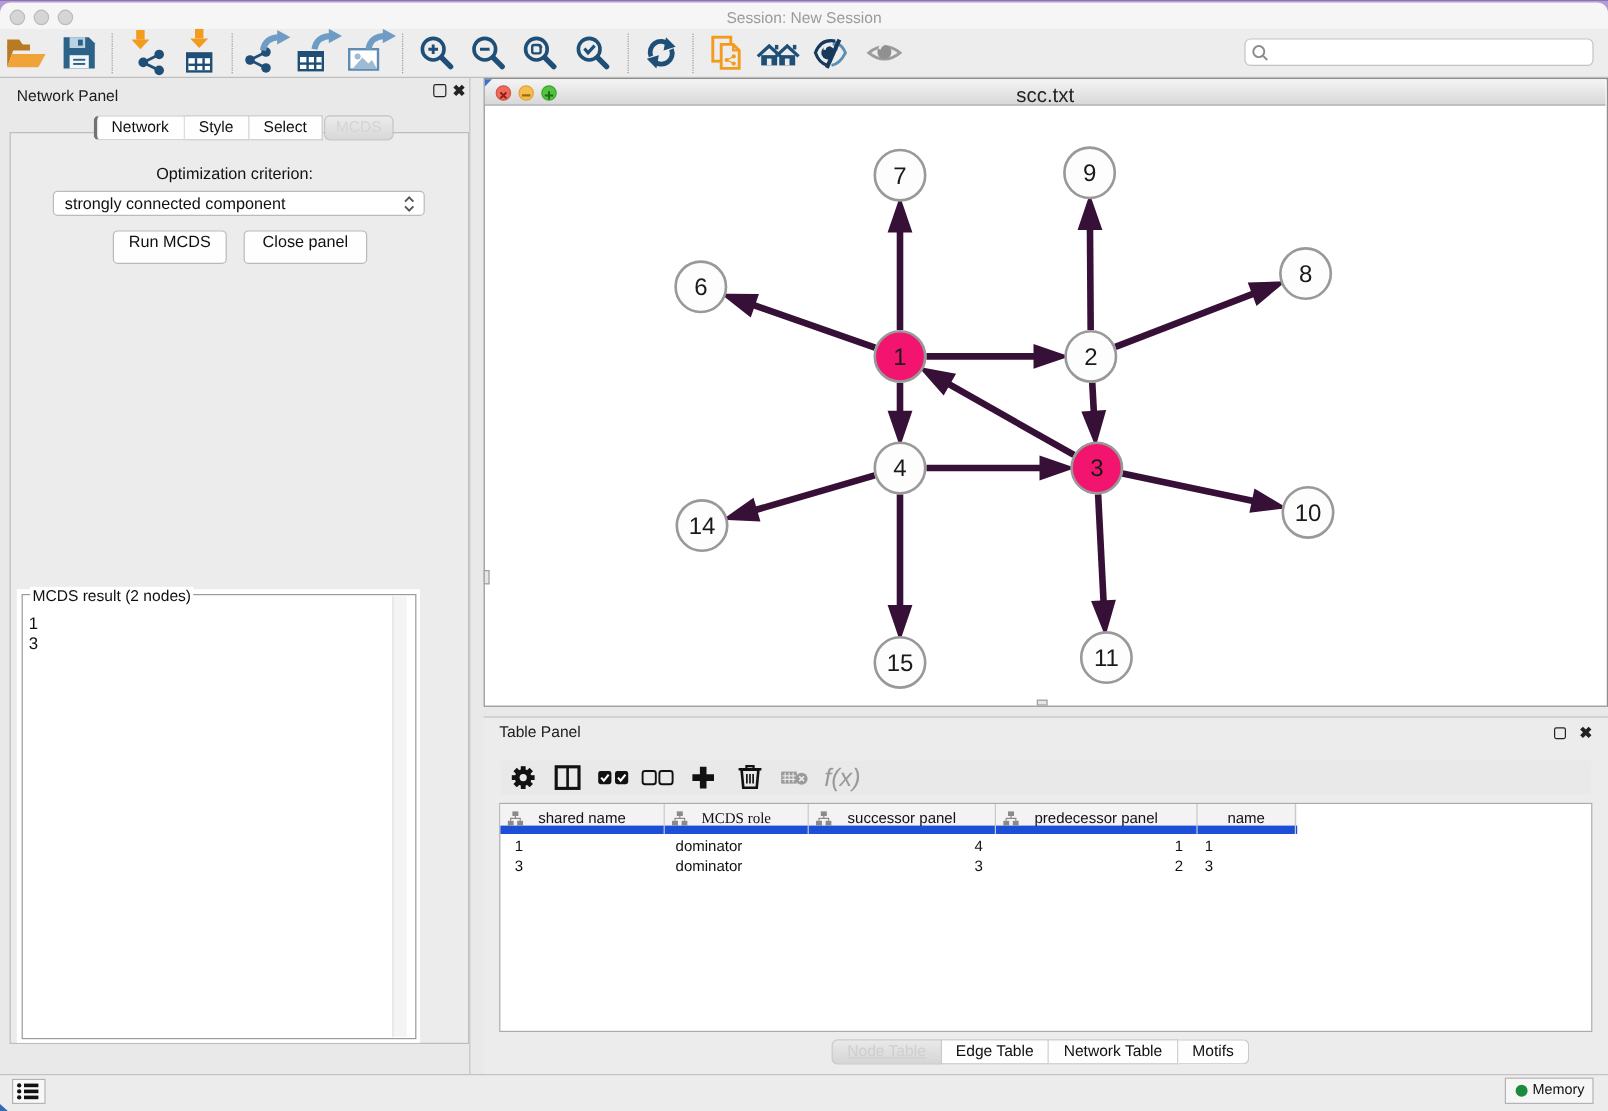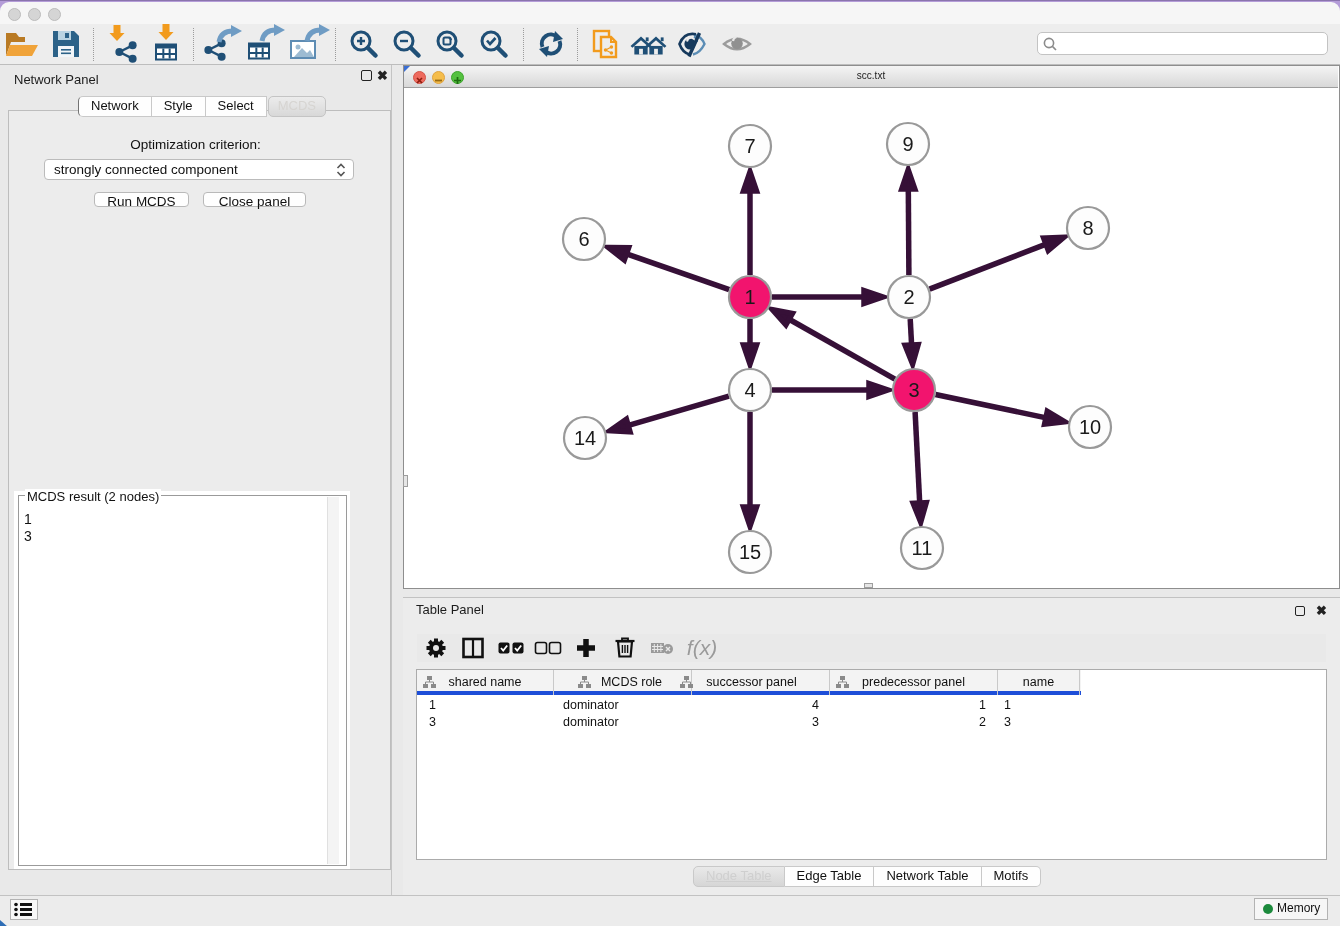--- a/index.html
+++ b/index.html
@@ -14,62 +14,63 @@
 #toolbar { position:absolute; left:0; top:24px; width:1340px; height:41px; background:#ededed; border-bottom:1px solid #bdbdbd; }
 .vsep { position:absolute; top:4px; height:33px; width:0; border-left:1px dotted #9b9b9b; }
 #search { position:absolute; left:1037px; top:8px; width:291px; height:23px; background:#fff; border:1px solid #c3c3c3; border-radius:5px; }
 
 #main { position:absolute; left:0; top:65px; width:1340px; height:830px; background:#e9e9e9; }
 
 #cpanel { position:absolute; left:0; top:0; width:392px; height:830px; background:#e9e9e9; border-right:1px solid #c4c4c4; }
 #cphead { position:absolute; left:14px; top:7px; font-size:13px; color:#1c1c1c; }
 .tabrow { position:absolute; display:flex; font-size:13px; }
 .tab { background:#fefefe; border:1px solid #c9c9c9; border-left:none; color:#111; padding:1px 12px 2px 12px; line-height:16px; }
-.tab.first { border-left:1px solid #737373; border-radius:5px 0 0 5px; }
+.tab.first { border-left:3px solid #737373; border-radius:5px 0 0 5px; }
 .tab.sel { background:linear-gradient(#ececec,#d8d8d8); color:#d6d4d1; border-radius:5px; border:1px solid #c4c4c4; margin-left:1px; padding:1px 9px 2px 9px; }
 .tab.last { border-radius:0 5px 5px 0; }
 .tab.sel2 { background:linear-gradient(#e9e9e9,#d6d6d6); color:#cfcfcf; border-radius:5px 0 0 5px; border-left:1px solid #c9c9c9;text-decoration:underline; }
 #tcontent { position:absolute; left:8px; top:45px; width:383px; height:760px; background:#ececec; border:1px solid #bdbdbd; }
 #optlabel { position:absolute; left:0; top:72px; width:100%; text-align:center; font-size:13.5px; color:#111; }
 #combo { position:absolute; left:44px; top:94px; width:310px; height:21px; background:#fff; border:1px solid #bbb; border-radius:4px; font-size:13.5px; color:#111; line-height:19px; padding-left:9px; }
-.btn { position:absolute; height:15px; background:#fefefe; border:1px solid #b9b9b9; border-radius:4px; font-size:13.5px; color:#111; text-align:center; line-height:18px; }
+.btn { position:absolute; height:28px; background:#fefefe; border:1px solid #b9b9b9; border-radius:4px; font-size:13.5px; color:#111; text-align:center; line-height:18px; }
 #resultbox { position:absolute; left:14px; top:426px; width:336px; height:378px; background:#fff; }
 #fieldset { position:absolute; left:4px; top:4px; right:3px; bottom:3px; border:1px solid #9a9a9a; }
 #legend { position:absolute; left:6px; top:-7px; background:#fff; font-size:13px; color:#111; padding:0 2px; }
 #resulttext { position:absolute; left:2px; top:15px; font-size:14px; color:#111; line-height:17px; padding-left:3px; }
 #rscroll { position:absolute; right:7px; top:1px; width:12px; bottom:1px; background:#f4f4f4; border-left:1px solid #e0e0e0; }
 
 #netwin { position:absolute; left:403px; top:0px; width:937px; height:524px; background:#fff; border:1px solid #8e8e8e; }
 #nettitle { position:absolute; left:0; top:0; width:934px; height:22px; background:linear-gradient(#f4f4f4,#d8d8d8); border-bottom:1px solid #9e9e9e; }
-#nettext { position:absolute; width:100%; text-align:center; top:4px; font-size:10px; color:#222; }
+#nettext { position:absolute; width:100%; text-align:center; top:4px; font-size:17px; color:#222; }
 .mtl { position:absolute; top:4.5px; width:13px; height:13px; border-radius:50%; }
 
 #tpanel { position:absolute; left:403px; top:532px; width:937px; height:298px; background:#ececec; border-top:1px solid #c2c2c2; }
 #tphead { position:absolute; left:13px; top:4px; font-size:13px; color:#1c1c1c; }
 #ttoolbar { position:absolute; left:14px; top:36px; width:909px; height:28px; background:#e9e9e9; }
 #ttable { position:absolute; left:13px; top:71px; width:911px; height:191px; background:#fff; border:1px solid #ababab; }
-#thead { position:absolute; left:0; top:0; width:664px; height:25px; background:#f3f3f3; border-bottom:4px solid #1d4ed8; font-size:12.5px; color:#111; }
+#thead { position:absolute; left:0; top:0; width:664px; height:25px; background:#f3f3f3; border-bottom:7px solid #1d4ed8; font-size:12.5px; color:#111; }
 .th { position:absolute; top:0; height:25px; border-right:1px solid #c9c9c9; }
 .thlabel { position:absolute; width:100%; text-align:center; top:5px; }
 .trow { position:absolute; width:100%; height:18px; font-size:12.5px; color:#111; }
 .td { position:absolute; }
 
 #statusbar { position:absolute; left:0; top:895px; width:1340px; height:31px; background:#ececec; border-top:1px solid #c2c2c2; }
 #membtn { position:absolute; right:12px; top:2px; width:74px; height:22px; background:#f6f6f6; border:1px solid #b3b3b3; font-size:12px; color:#111; }
 #listbtn { position:absolute; left:10px; top:3px; width:28px; height:21px; background:#f8f8f8; border:1px solid #b3b3b3; }
 text { font-family:"Liberation Sans", sans-serif; }
 </style>
 </head>
 <body>
 <div id="root">
  <div id="chrome"></div>
  <div id="titlebar">
    <div class="tl" style="left:8px;"></div>
    <div class="tl" style="left:28px;"></div>
    <div class="tl" style="left:48px;"></div>
+   <div id="wtitle">Session: New Session</div>
  </div>
  <div id="toolbar">
    <div id="tbicons">
         <svg width="780" height="41" style="position:absolute;left:0;top:0;">
           <g transform="translate(22,20)">
             <path d="M-16,-11 h10 l3,4 h6 v3 h-19 z" fill="#b97a24"></path>
             <path d="M-16,12 L-16,-5 h19 v3 h-14 z" fill="#b97a24"></path>
             <path d="M-12,1 h28 l-6,11 h-26 z" fill="#f0a339"></path>
           </g>
           <g transform="translate(66,20)">
@@ -387,21 +388,21 @@
               <svg width="13" height="13" style="position:absolute; left:6px; top:6px;">
                 <g fill="#8a8a8a">
                   <rect x="4" y="0" width="5" height="4"></rect>
                   <rect x="0" y="8" width="5" height="4"></rect>
                   <rect x="8" y="8" width="5" height="4"></rect>
                 </g>
                 <path d="M6.5,4 v2 M2.5,8 v-2 h8 v2" stroke="#8a8a8a" stroke-width="1" fill="none"></path>
               </svg>
               <span class="thlabel">shared name</span>
             </div>
-        <div class="th" style="left:155px; width:120px;">
+        <div class="th" style="left:137px; width:120px;font-family:Liberation Serif, serif;">
               <svg width="13" height="13" style="position:absolute; left:6px; top:6px;">
                 <g fill="#8a8a8a">
                   <rect x="4" y="0" width="5" height="4"></rect>
                   <rect x="0" y="8" width="5" height="4"></rect>
                   <rect x="8" y="8" width="5" height="4"></rect>
                 </g>
                 <path d="M6.5,4 v2 M2.5,8 v-2 h8 v2" stroke="#8a8a8a" stroke-width="1" fill="none"></path>
               </svg>
               <span class="thlabel">MCDS role</span>
             </div>

